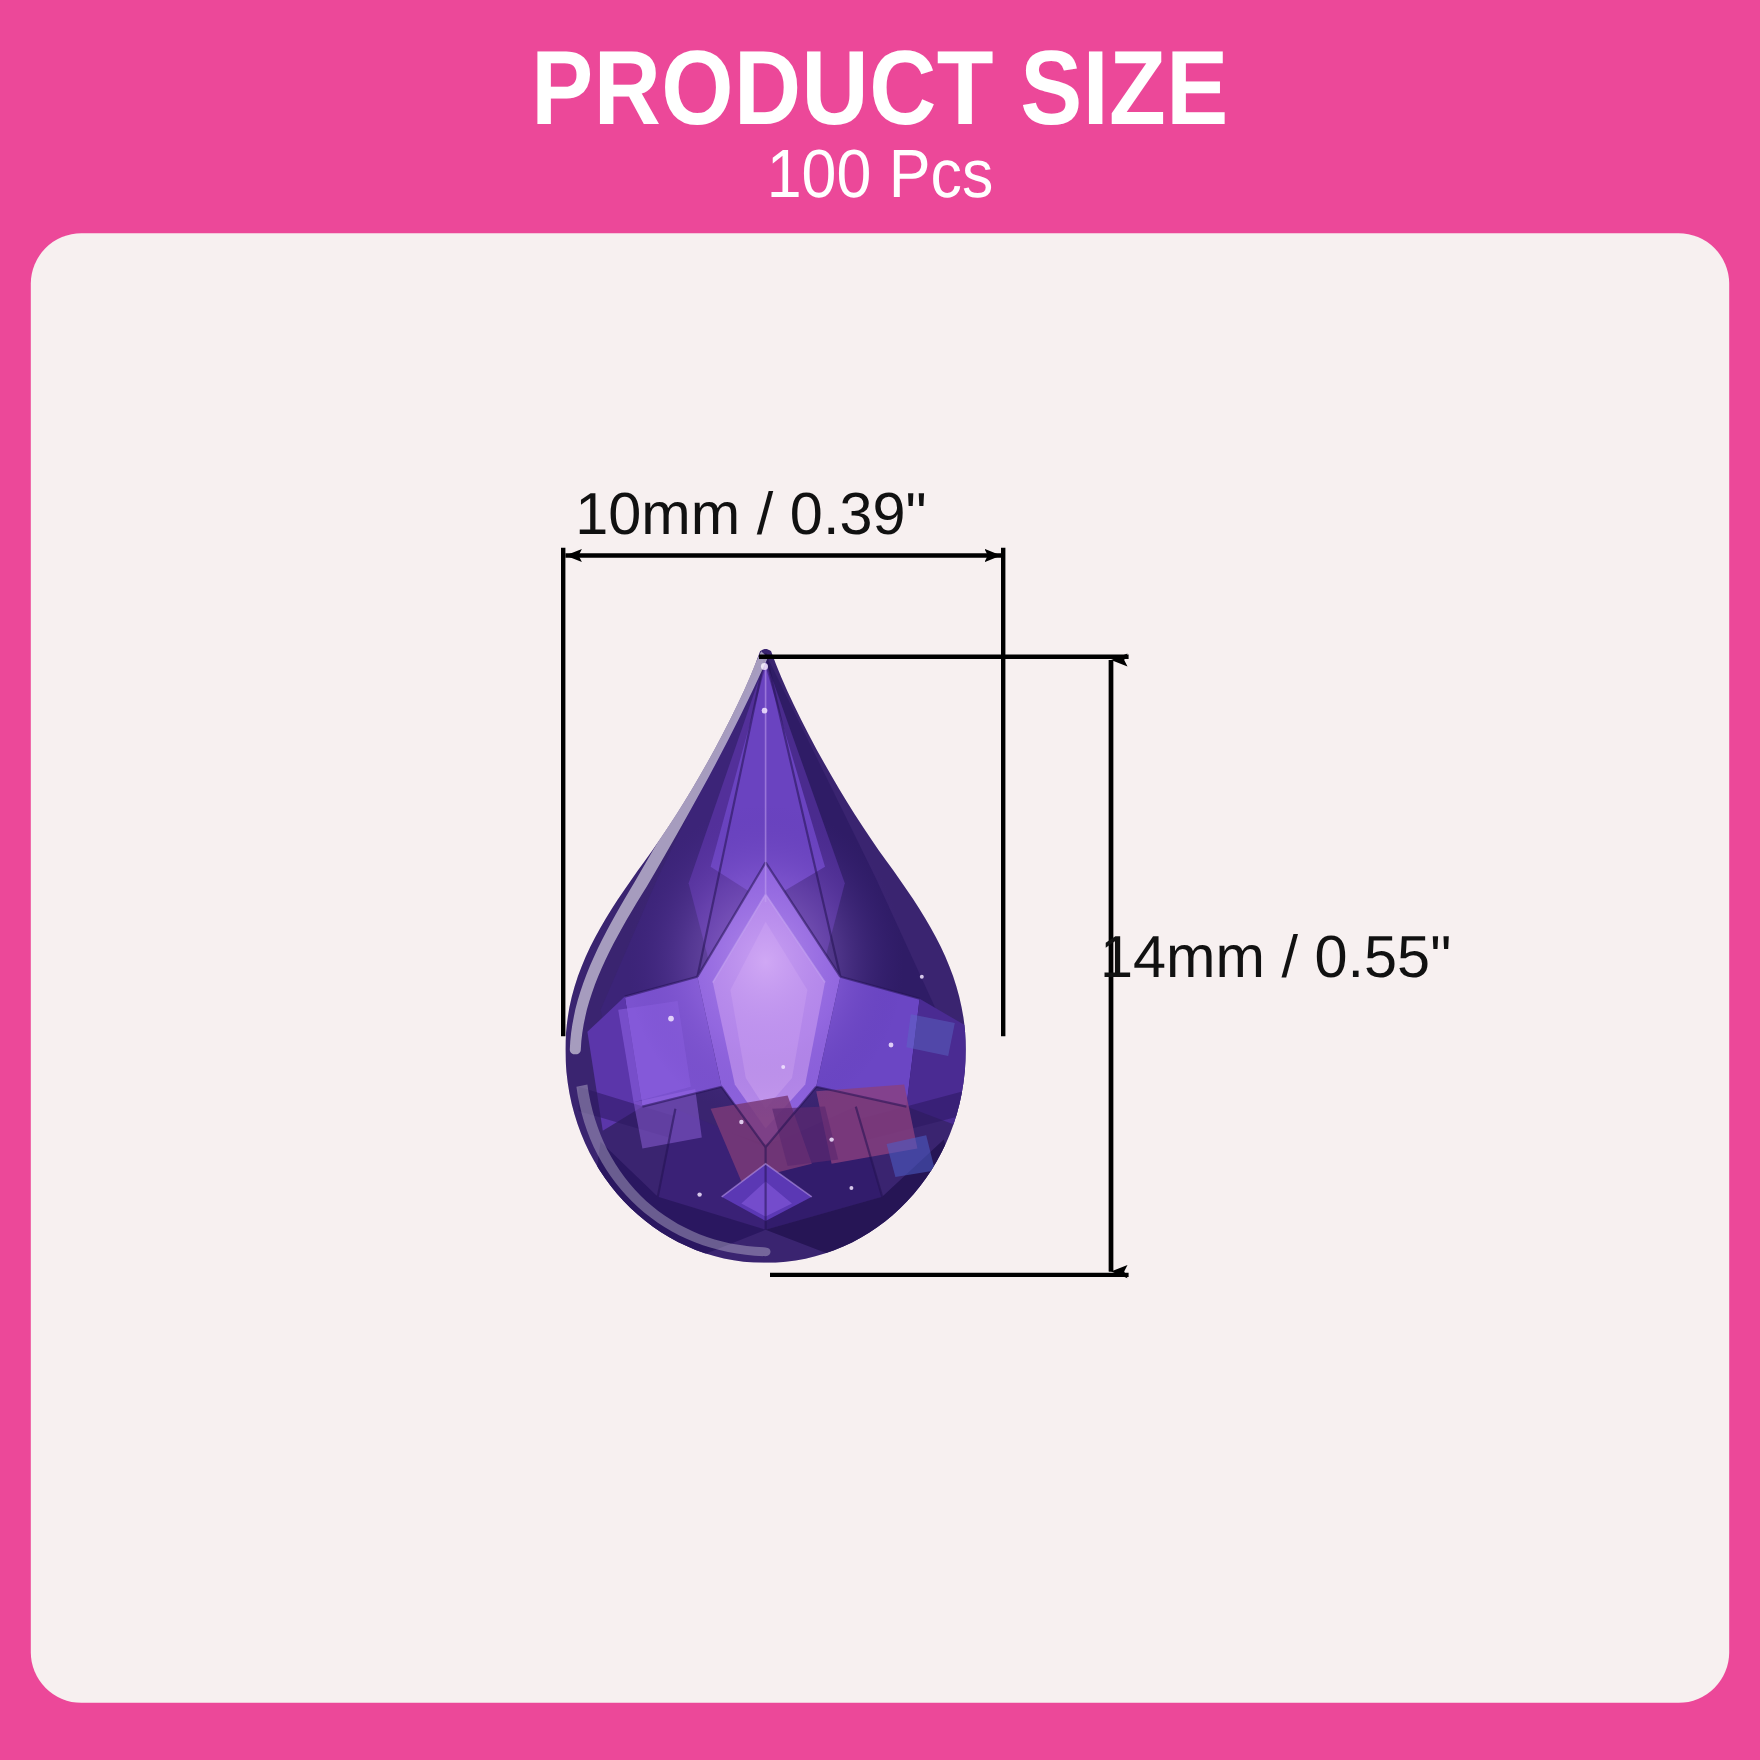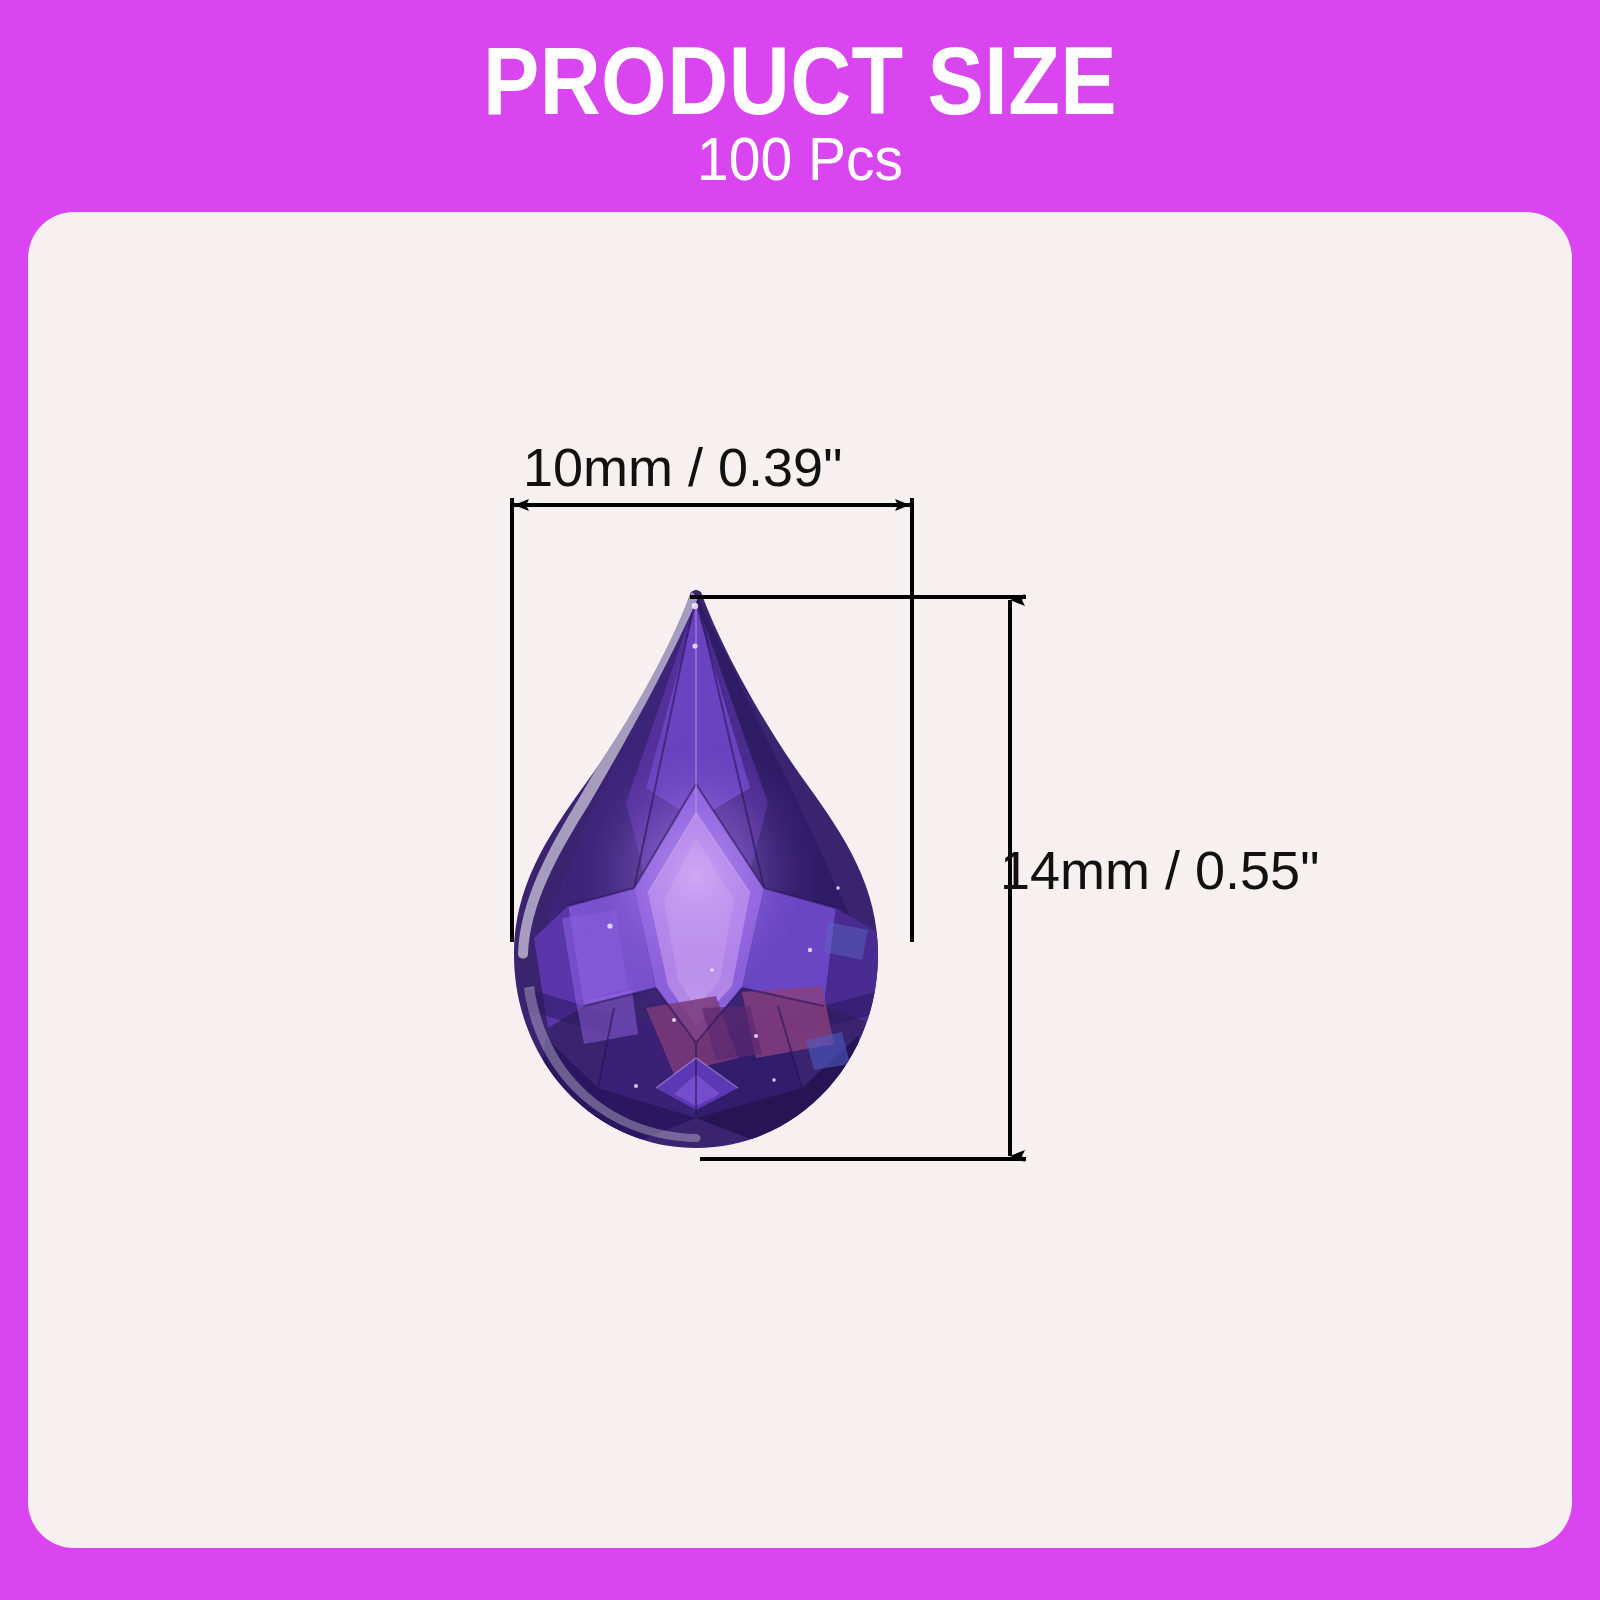--- a/index.html
+++ b/index.html
@@ -9,21 +9,21 @@
     width: 1600px;
     height: 1600px;
     overflow: hidden;
     font-family: "Liberation Sans", sans-serif;
   }
 
   #page {
     position: relative;
     width: 1600px;
     height: 1600px;
-    background: #d946ef;
+    background: #ec4899;
   }
 
   
   #header {
     position: absolute;
     left: 0; top: 0;
     width: 1600px;
     height: 212px;
     text-align: center;
   }

